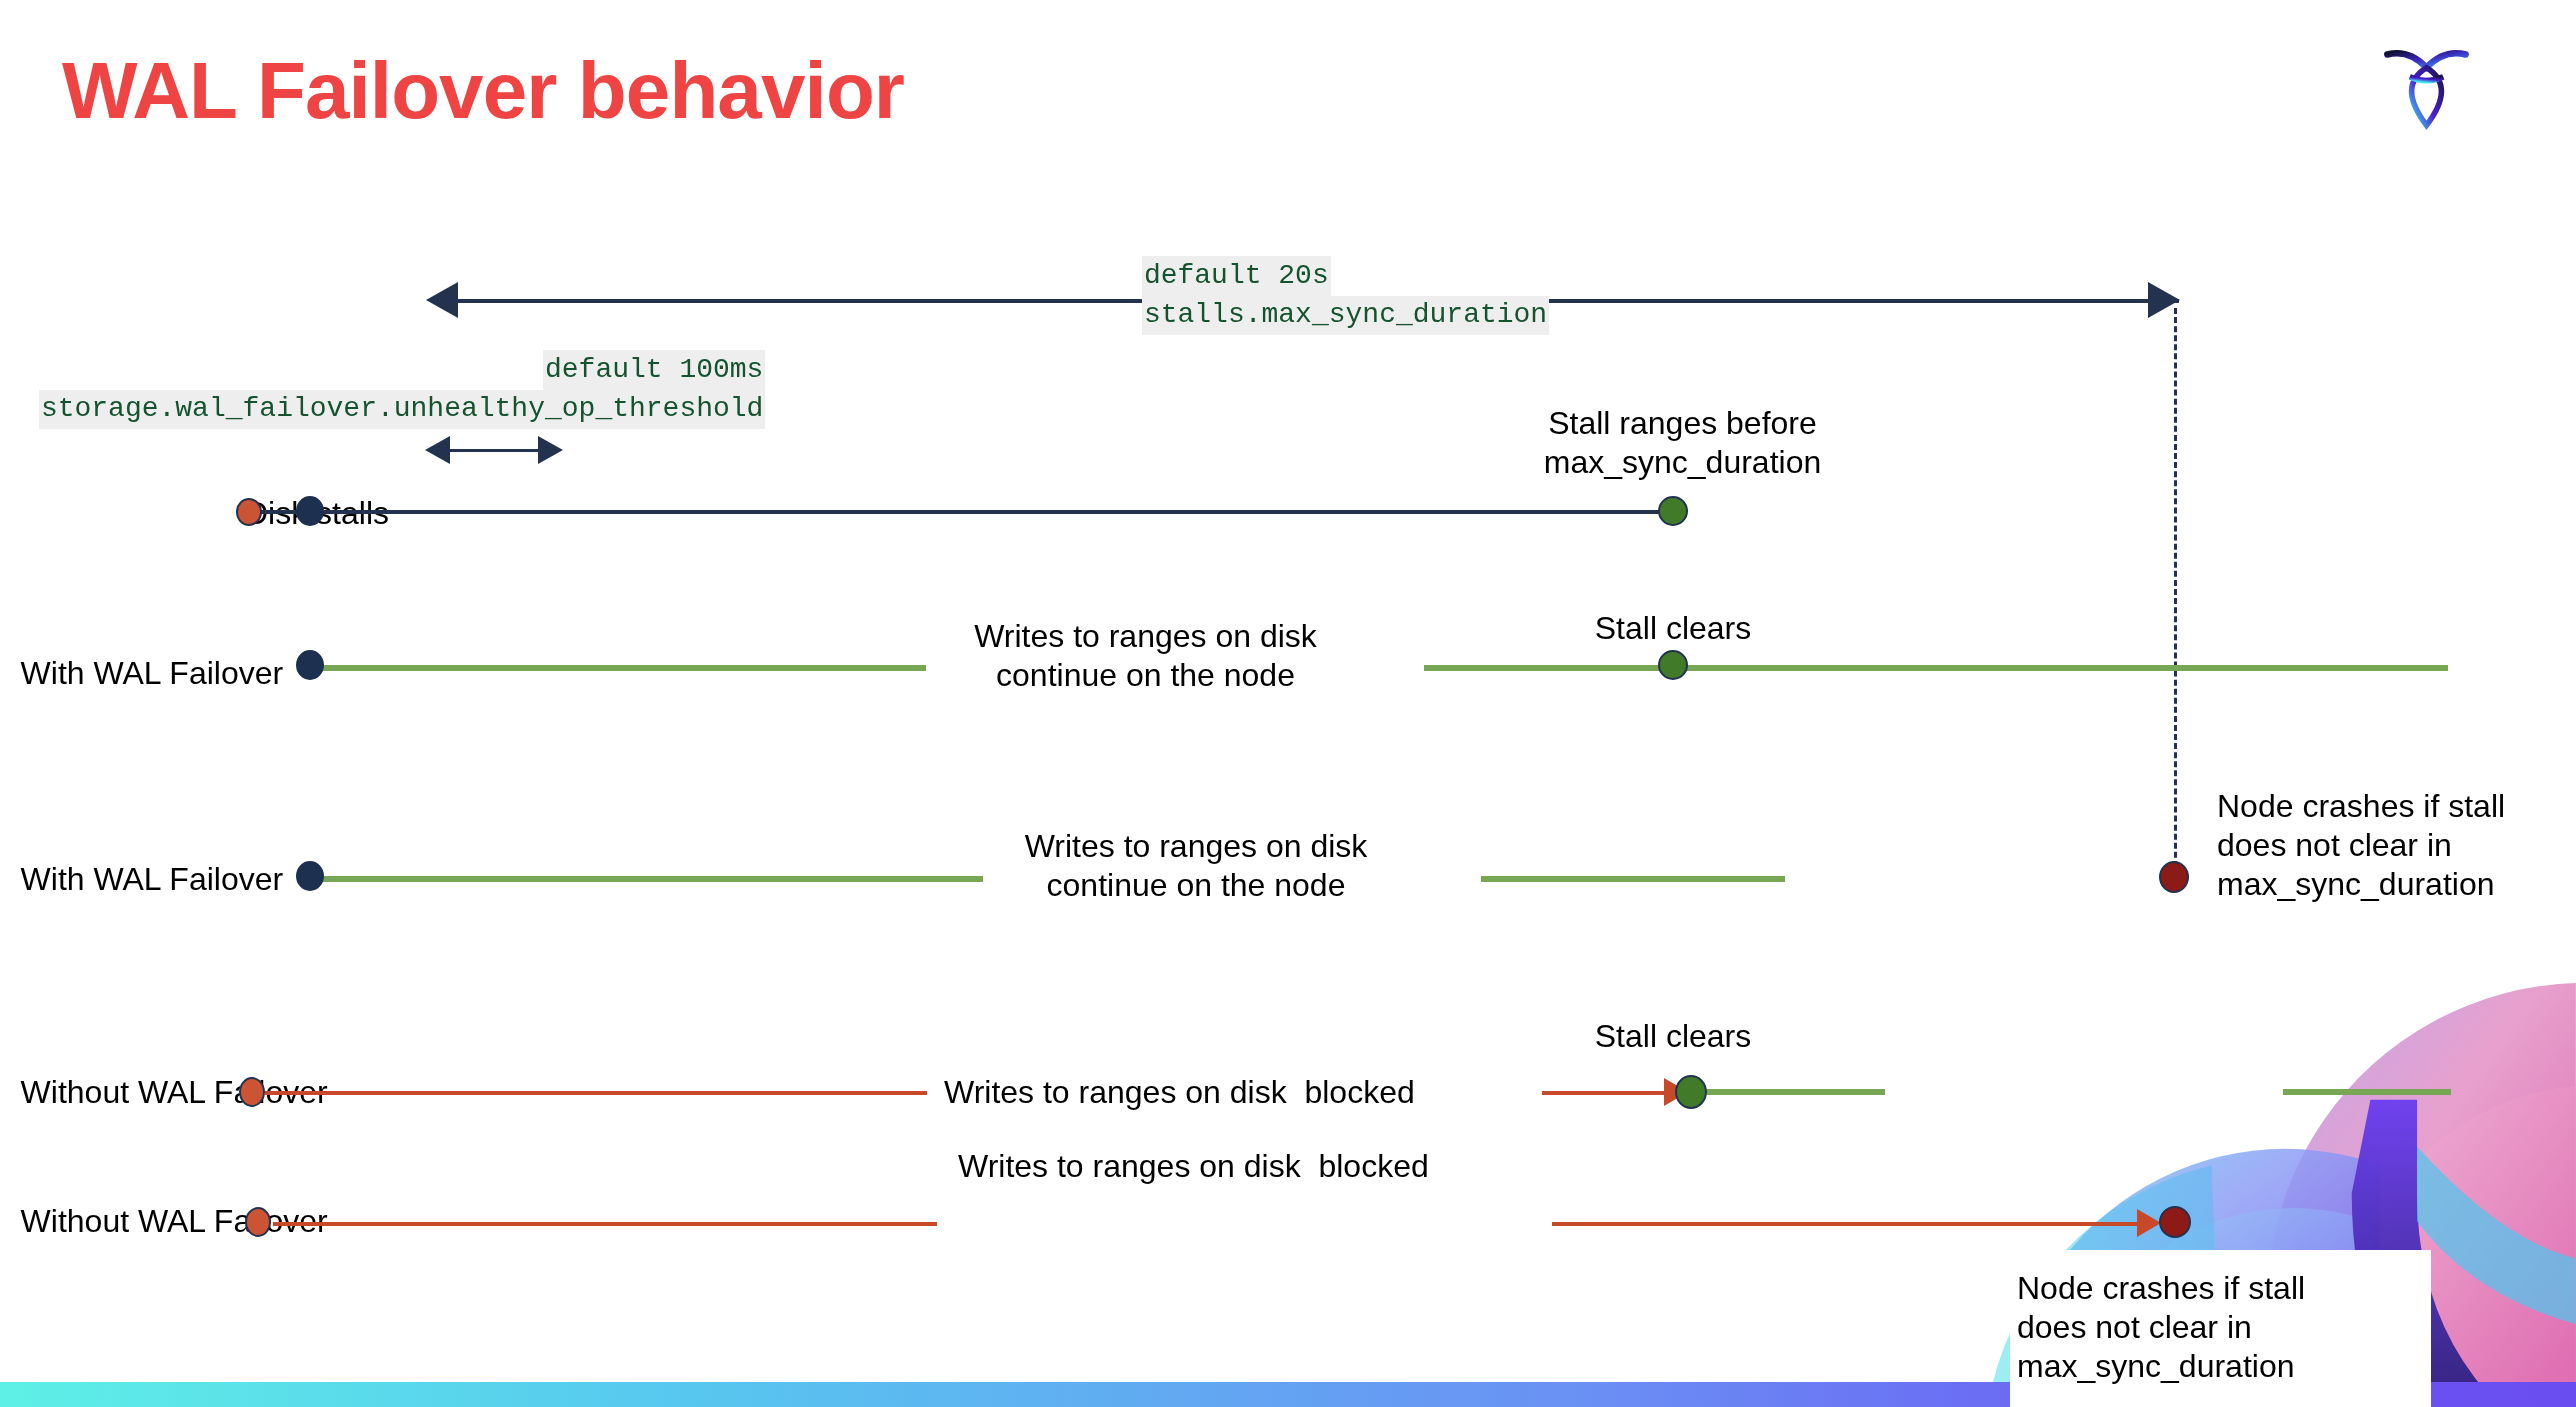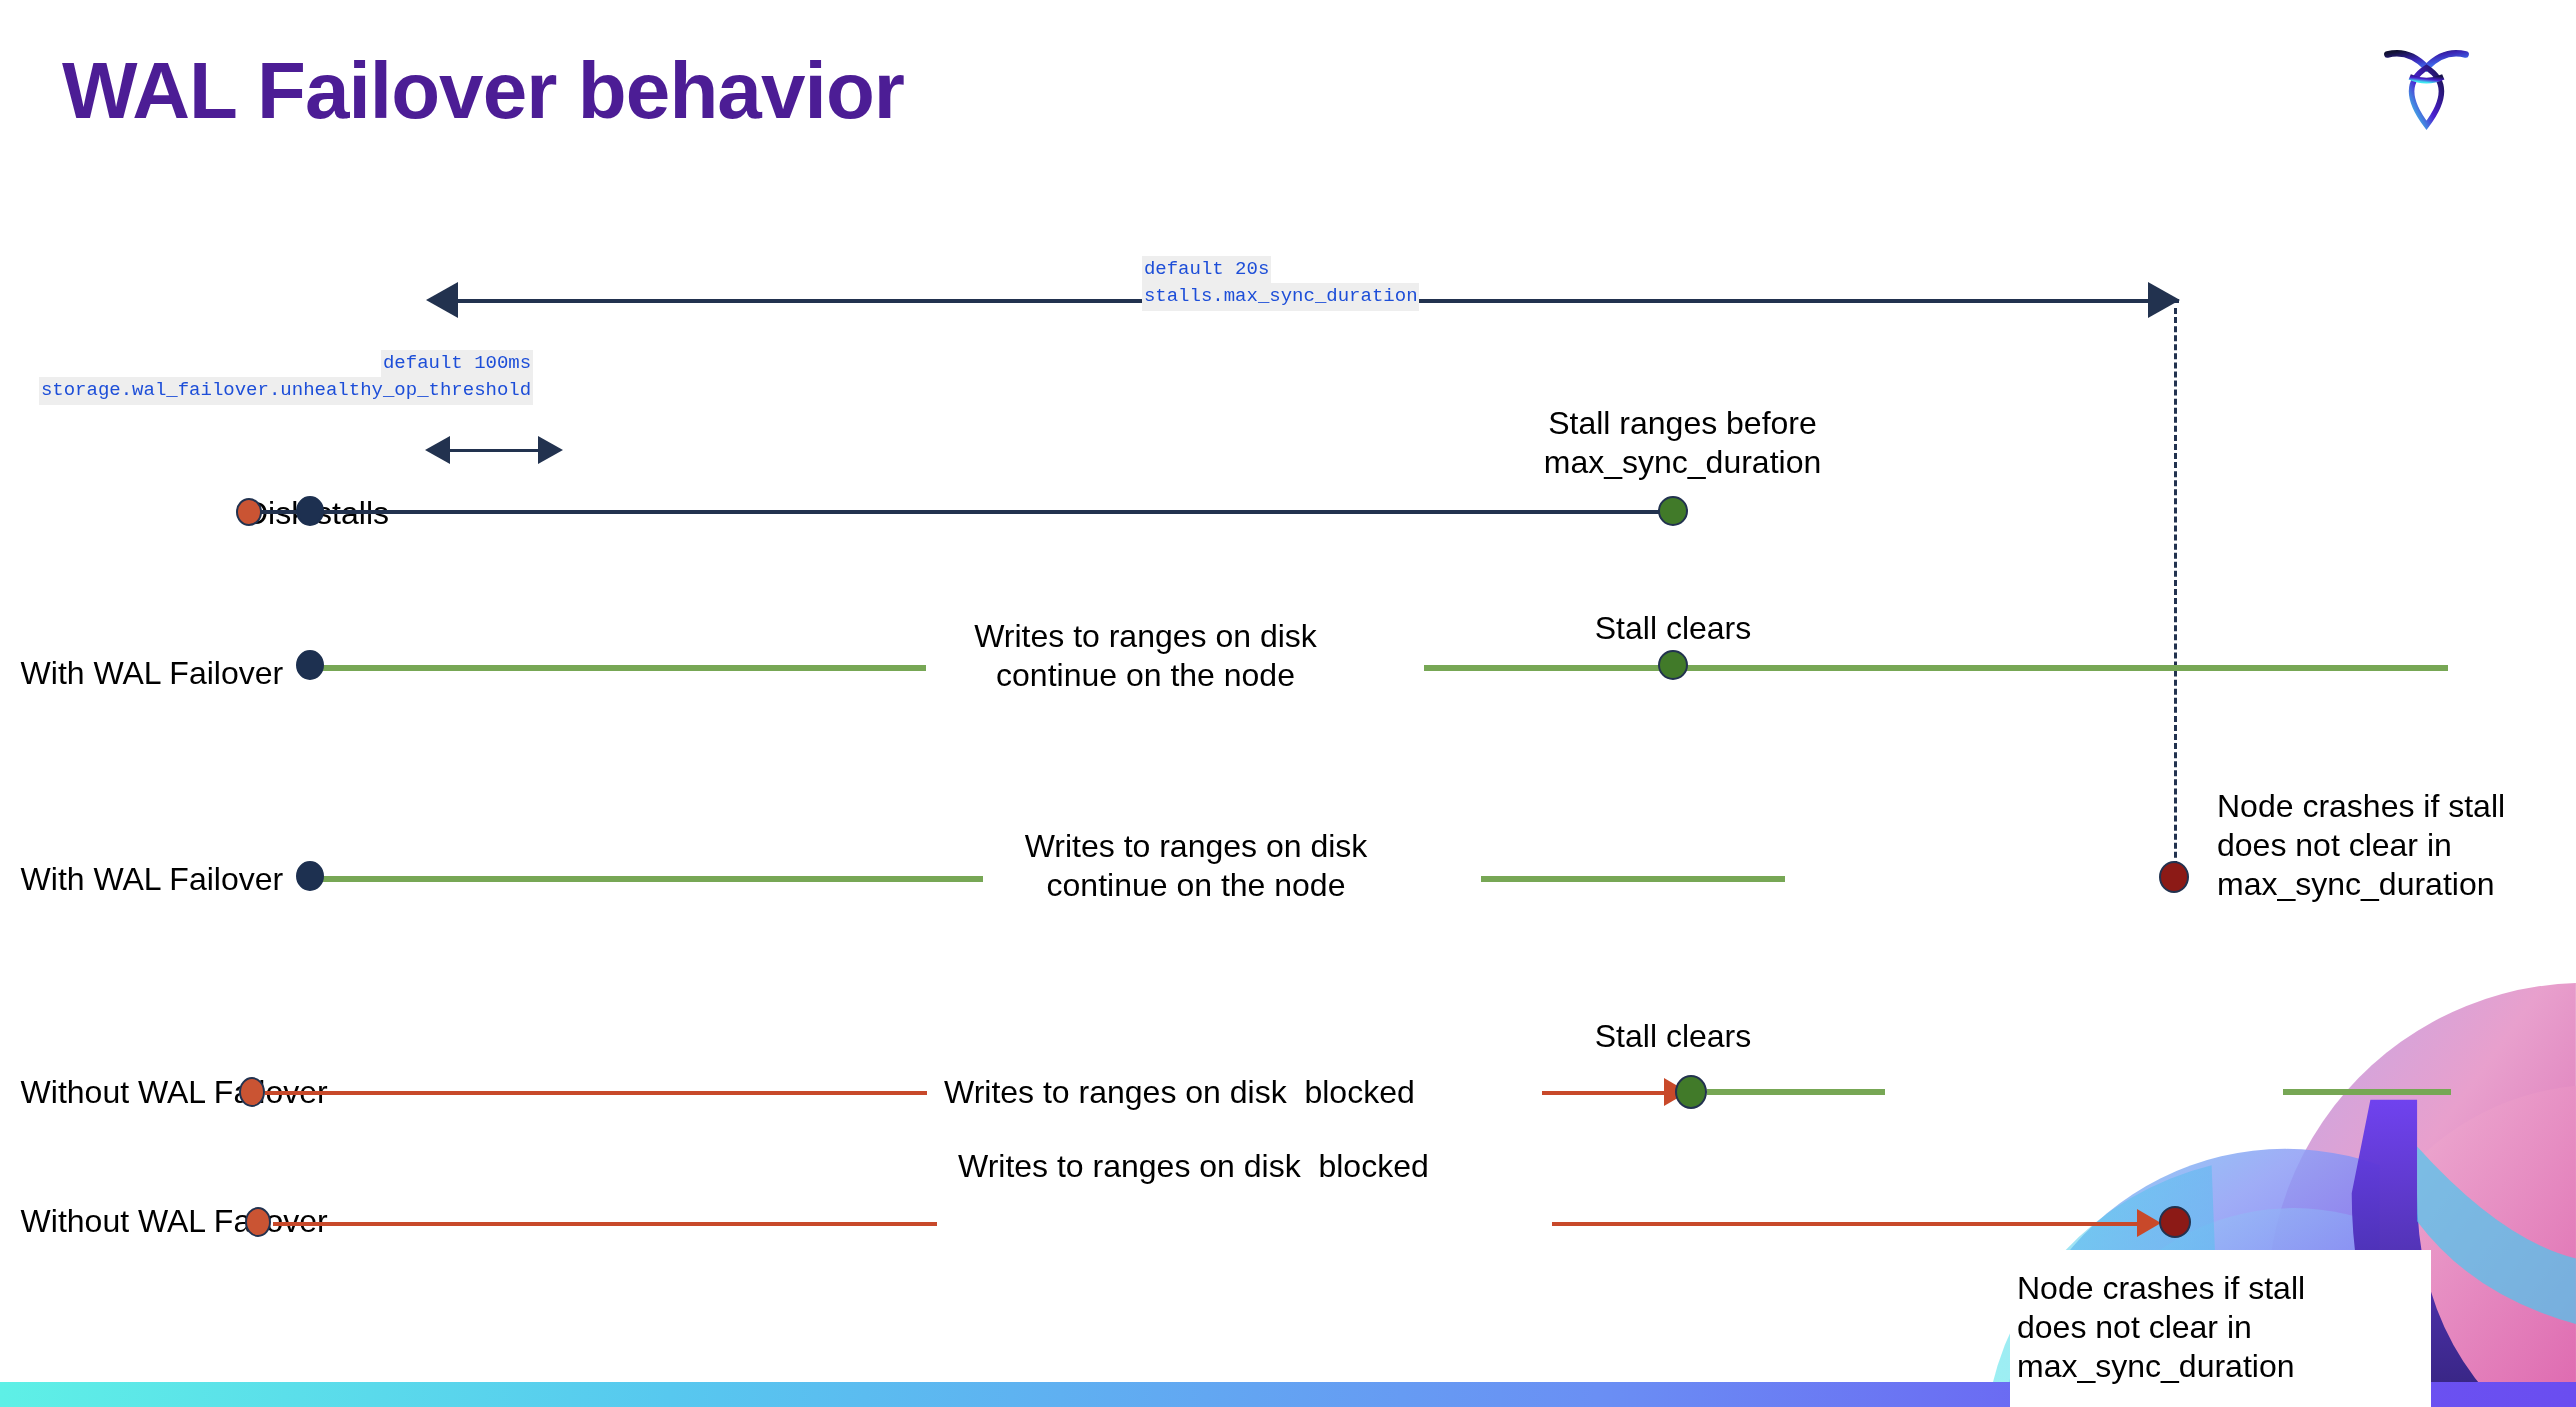--- a/index.html
+++ b/index.html
@@ -22,21 +22,21 @@
   }
 
   
   .title {
     position: absolute;
     left: 62px;
     top: 45px;
     font-size: 80px;
     font-weight: bold;
     letter-spacing: -0.9px;
-    color: #4c1d95;
+    color: #ef4444;
     white-space: nowrap;
   }
 
   
   .logo {
     position: absolute;
     right: 101px;
     top: 32px;
     width: 97px;
     height: 101px;
@@ -75,23 +75,23 @@
     font-size: 32px;
     line-height: 1.22;
     white-space: pre;
   }
   .lbl.right { text-align: right; }
   .lbl.center { text-align: center; }
 
   .code {
     position: absolute;
     font-family: "Liberation Mono", monospace;
-    font-size: 19px;
+    font-size: 28px;
     line-height: 1.35;
-    color: #1d4ed8;
+    color: #14532d;
     white-space: pre;
   }
   .code span {
     background: #eeeeee;
     display: inline-block;
     padding: 0.9px 1.9px;
   }
 
   .line {
     position: absolute;

